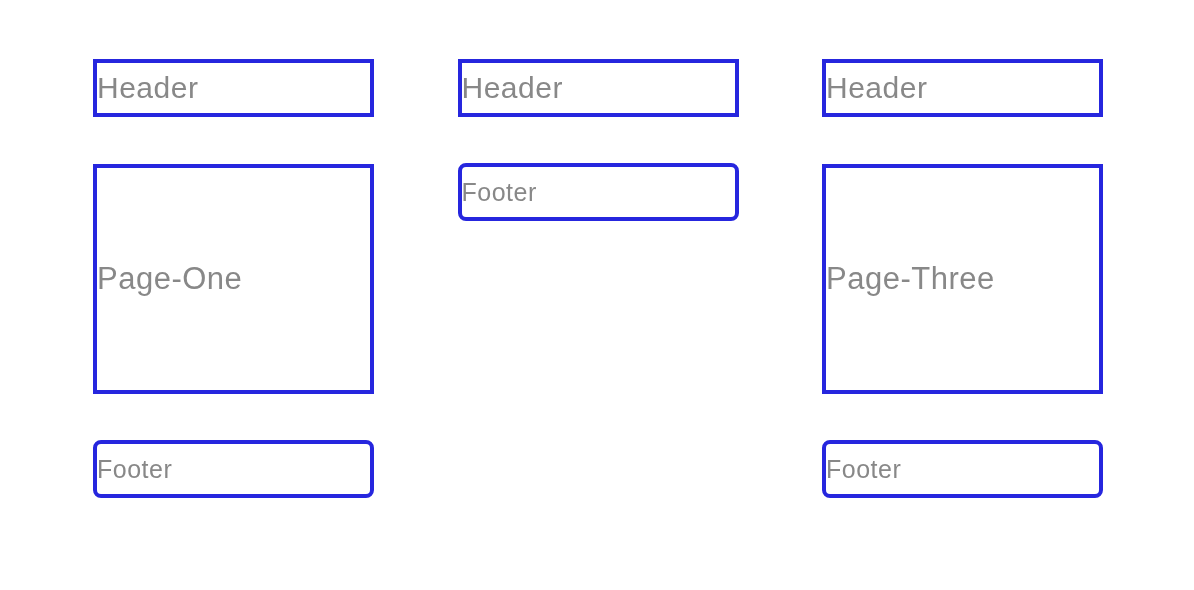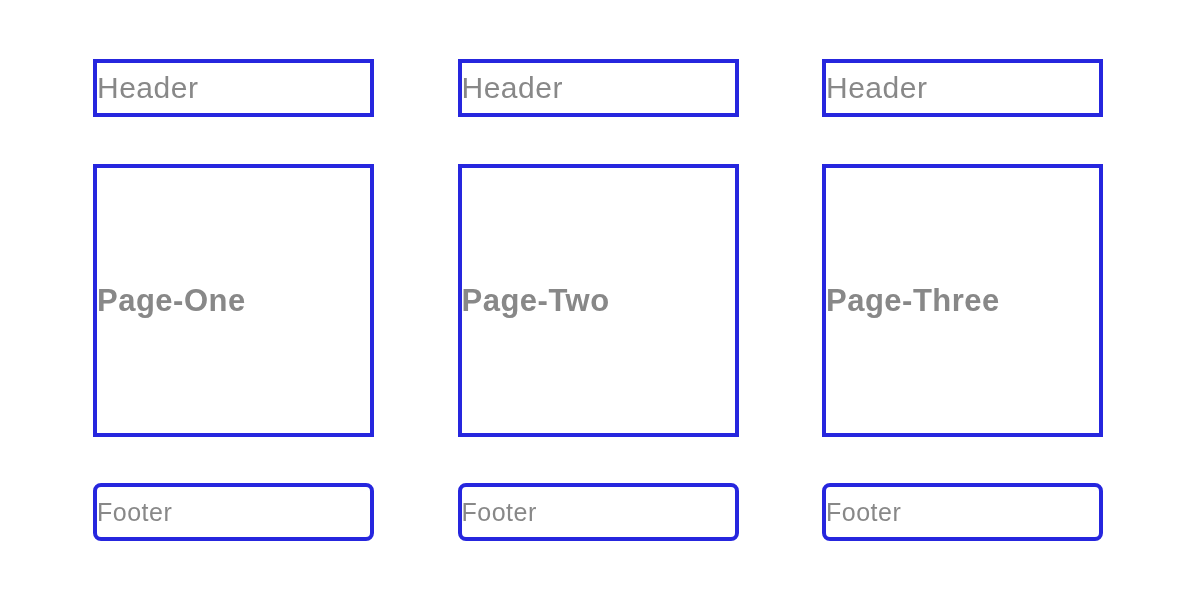--- a/index.html
+++ b/index.html
@@ -39,23 +39,22 @@
     box-sizing: border-box;
     letter-spacing: 0.5px;
   }
   .header-box {
     margin-top: 59px;
     height: 58px;
     font-size: 30px;
   }
   .page-box {
     margin-top: 47px;
-    height: 273px;
+    height: 230px;
     font-size: 31px;
-    font-weight: bold;
   }
   .footer-box {
     margin-top: 46px;
     height: 58px;
     font-size: 25px;
     border-radius: 8px;
   }
 </style>
 </head>
 <body>
@@ -72,23 +71,20 @@
       </div>
       <div class="box footer-box">
         <span>Footer</span>
       </div>
     </div>
 
     <div class="column">
       <div class="box header-box">
         <span>Header</span>
       </div>
-      <div class="box page-box">
-        <span>Page-Two</span>
-      </div>
       <div class="box footer-box">
         <span>Footer</span>
       </div>
     </div>
 
     <div class="column">
       <div class="box header-box">
         <span>Header</span>
       </div>
       <div class="box page-box">

